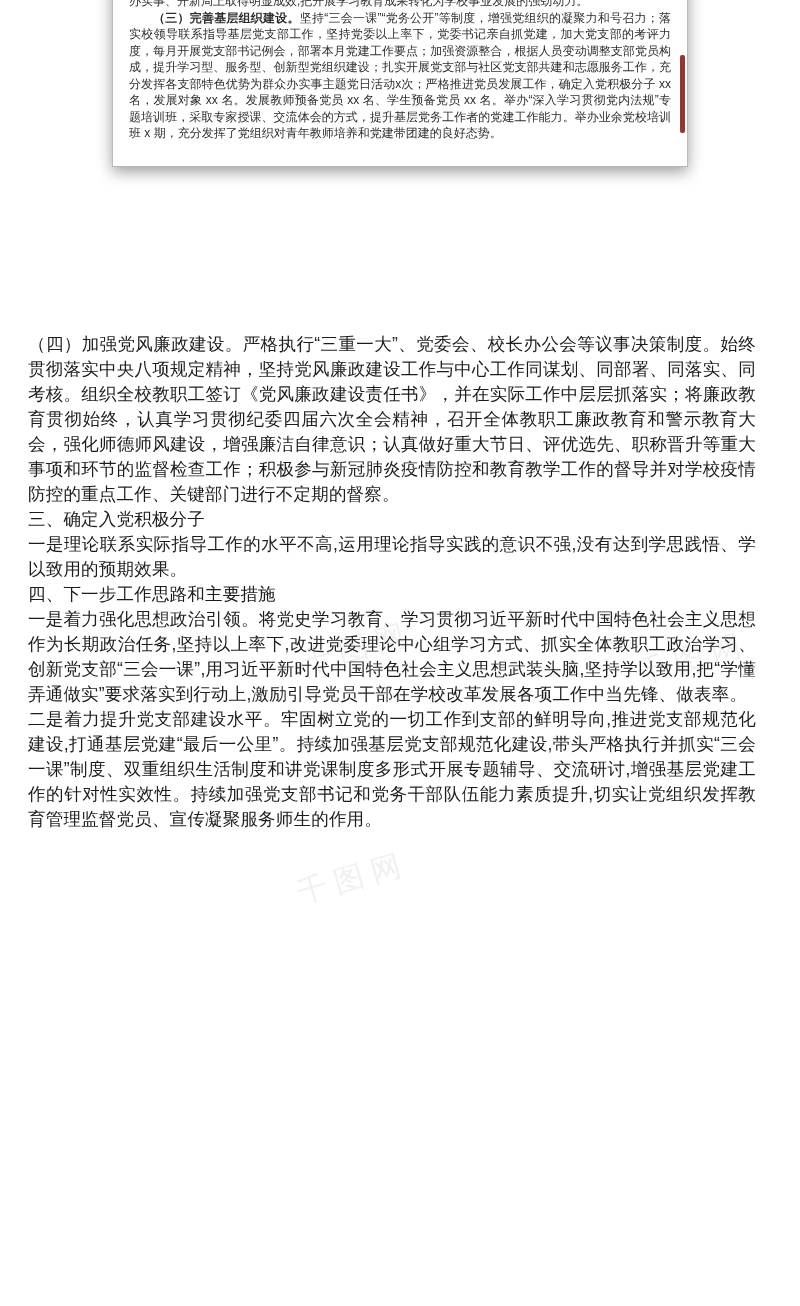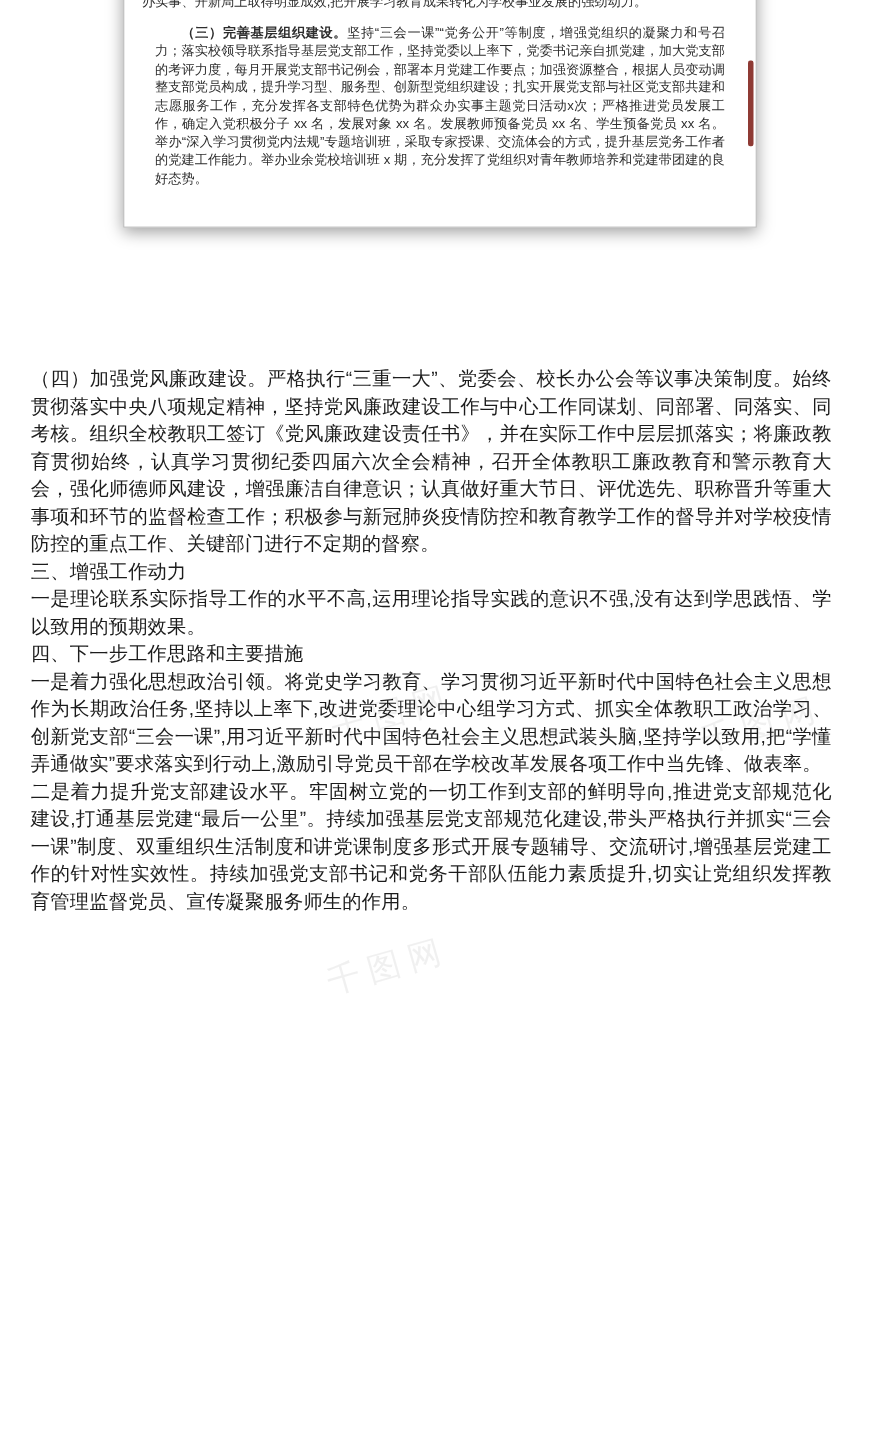--- a/index.html
+++ b/index.html
@@ -22,21 +22,21 @@
     padding: 34px 16px 24px 16px;
     background: #ffffff;
     border: 1px solid #b9b9b9;
     box-shadow: 0 5px 14px rgba(0,0,0,0.38);
     font-size: 12px;
     line-height: 16.5px;
     color: #2d2d2d;
     text-align: justify;
   }
   .pc-tail  { margin: 0; }
-  .pc-para  { margin: 12px; text-indent: 2em; }
+  .pc-para  { margin: 0; text-indent: 2em; }
   .pc-lead  { font-weight: bold; }
   .pc-scrollbar {
     position: absolute;
     top: 96px;
     right: 2px;
     width: 5px;
     height: 78px;
     border-radius: 2px;
     background: #8e3a34;
   }
@@ -80,18 +80,18 @@
   <div class="pc-scrollbar"></div>
 </div>
 
 <div class="watermark w1">千图网</div>
 <div class="watermark w2">千图网</div>
 <div class="watermark w3">千图网</div>
 
 <main class="doc-body">
 
 <p class="doc-para">（四）加强党风廉政建设。严格执行“三重一大”、党委会、校长办公会等议事决策制度。始终贯彻落实中央八项规定精神，坚持党风廉政建设工作与中心工作同谋划、同部署、同落实、同考核。组织全校教职工签订《党风廉政建设责任书》，并在实际工作中层层抓落实；将廉政教育贯彻始终，认真学习贯彻纪委四届六次全会精神，召开全体教职工廉政教育和警示教育大会，强化师德师风建设，增强廉洁自律意识；认真做好重大节日、评优选先、职称晋升等重大事项和环节的监督检查工作；积极参与新冠肺炎疫情防控和教育教学工作的督导并对学校疫情防控的重点工作、关键部门进行不定期的督察。</p>
-    <p class="doc-heading">三、增强工作动力</p>
+    <p class="doc-heading">三、确定入党积极分子</p>
     <p class="doc-para">一是理论联系实际指导工作的水平不高,运用理论指导实践的意识不强,没有达到学思践悟、学以致用的预期效果。</p>
     <p class="doc-heading">四、下一步工作思路和主要措施</p>
     <p class="doc-para">一是着力强化思想政治引领。将党史学习教育、学习贯彻习近平新时代中国特色社会主义思想作为长期政治任务,坚持以上率下,改进党委理论中心组学习方式、抓实全体教职工政治学习、创新党支部“三会一课”,用习近平新时代中国特色社会主义思想武装头脑,坚持学以致用,把“学懂弄通做实”要求落实到行动上,激励引导党员干部在学校改革发展各项工作中当先锋、做表率。</p>
     <p class="doc-para">二是着力提升党支部建设水平。牢固树立党的一切工作到支部的鲜明导向,推进党支部规范化建设,打通基层党建“最后一公里”。持续加强基层党支部规范化建设,带头严格执行并抓实“三会一课”制度、双重组织生活制度和讲党课制度多形式开展专题辅导、交流研讨,增强基层党建工作的针对性实效性。持续加强党支部书记和党务干部队伍能力素质提升,切实让党组织发挥教育管理监督党员、宣传凝聚服务师生的作用。</p>
   </main>
 
 </body></html>

